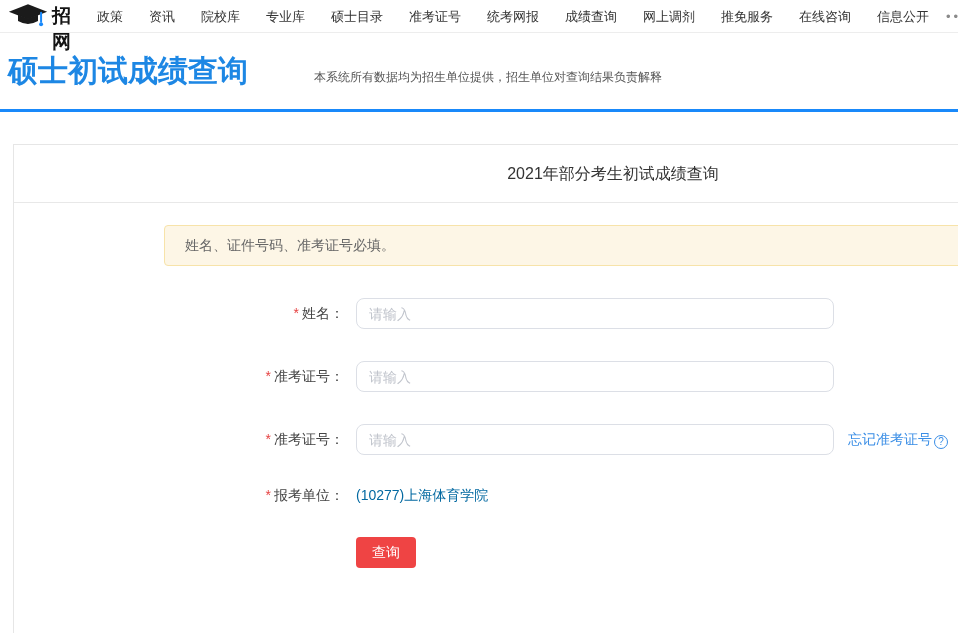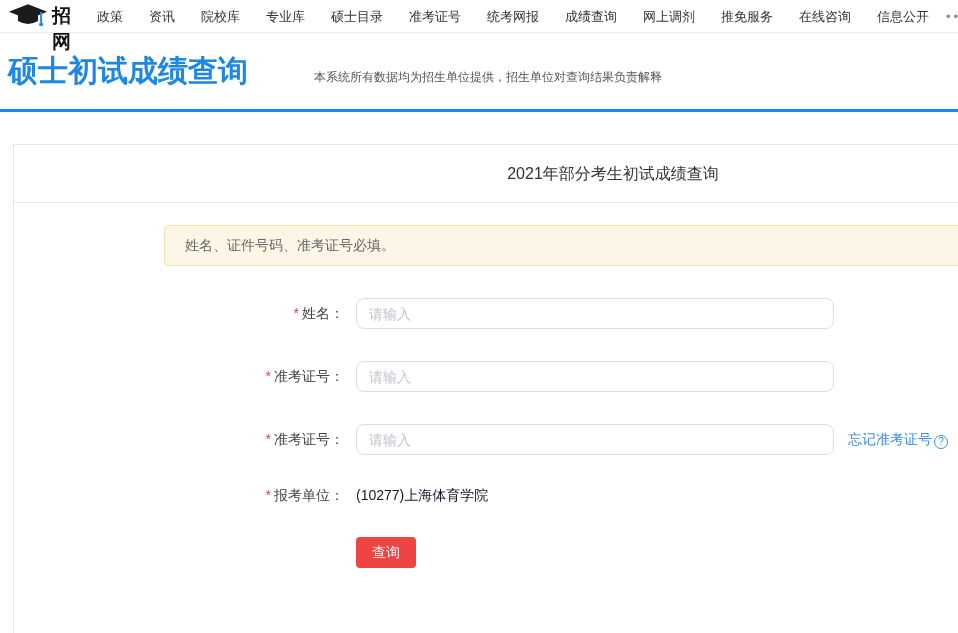--- a/index.html
+++ b/index.html
@@ -141,21 +141,21 @@
     justify-content: center;
     width: 14px;
     height: 14px;
     border: 1px solid #3a8ee6;
     border-radius: 50%;
     font-size: 10px;
     line-height: 1;
     margin-left: 2px;
   }
 
-  .unit-value { font-size: 14px; color: #0f172a; }
+  .unit-value { font-size: 14px; color: #0369a1; }
 
   .submit-row { margin-left: 342px; margin-top: 4px; }
   .btn-primary {
     width: 60px;
     height: 31px;
     background: #ef4444;
     color: #fff;
     border: none;
     border-radius: 4px;
     font-size: 14px;

